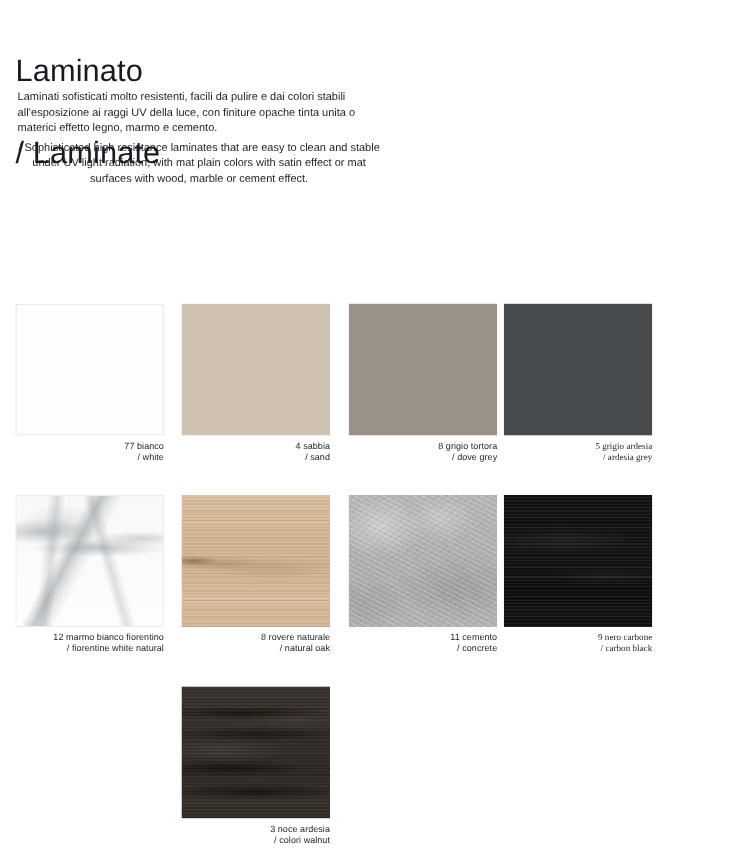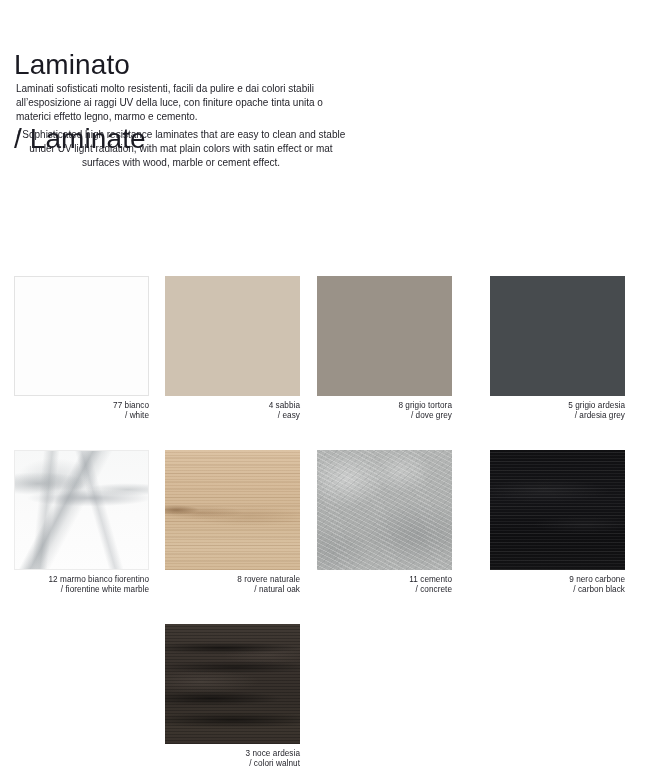--- a/index.html
+++ b/index.html
@@ -65,21 +65,21 @@
     height: 174px;
   }
   .swatch-cell {
     position: absolute;
     top: 0;
     width: 135px;
   }
   .swatch-cell.c0 { left: 0px; }
   .swatch-cell.c1 { left: 151px; }
   .swatch-cell.c2 { left: 303px; }
-  .swatch-cell.c3 { left: 476px; }
+  .swatch-cell.c3 { left: 444px; font-family: Liberation Serif, serif; }
 
   .swatch-chip {
     width: 135px;
     height: 120px;
     position: relative;
     overflow: hidden;
   }
   .swatch-chip .tex {
     position: absolute;
     inset: 0;
@@ -217,21 +217,21 @@
         <div>77 bianco</div>
         <div class="en">/ white</div>
       </div>
     </div>
     <div class="swatch-cell c1">
       <div class="swatch-chip">
         <div class="tex tex-plain-sand"></div>
       </div>
       <div class="swatch-caption">
         <div>4 sabbia</div>
-        <div class="en">/ easy</div>
+        <div class="en">/ sand</div>
       </div>
     </div>
     <div class="swatch-cell c2">
       <div class="swatch-chip">
         <div class="tex tex-plain-dove"></div>
       </div>
       <div class="swatch-caption">
         <div>8 grigio tortora</div>
         <div class="en">/ dove grey</div>
       </div>
@@ -247,21 +247,21 @@
     </div>
   </div>
 
   <div class="swatch-row">
     <div class="swatch-cell c0">
       <div class="swatch-chip">
         <div class="tex tex-marble"></div>
       </div>
       <div class="swatch-caption">
         <div>12 marmo bianco fiorentino</div>
-        <div class="en">/ fiorentine white marble</div>
+        <div class="en">/ fiorentine white natural</div>
       </div>
     </div>
     <div class="swatch-cell c1">
       <div class="swatch-chip">
         <div class="tex tex-oak"></div>
       </div>
       <div class="swatch-caption">
         <div>8 rovere naturale</div>
         <div class="en">/ natural oak</div>
       </div>

